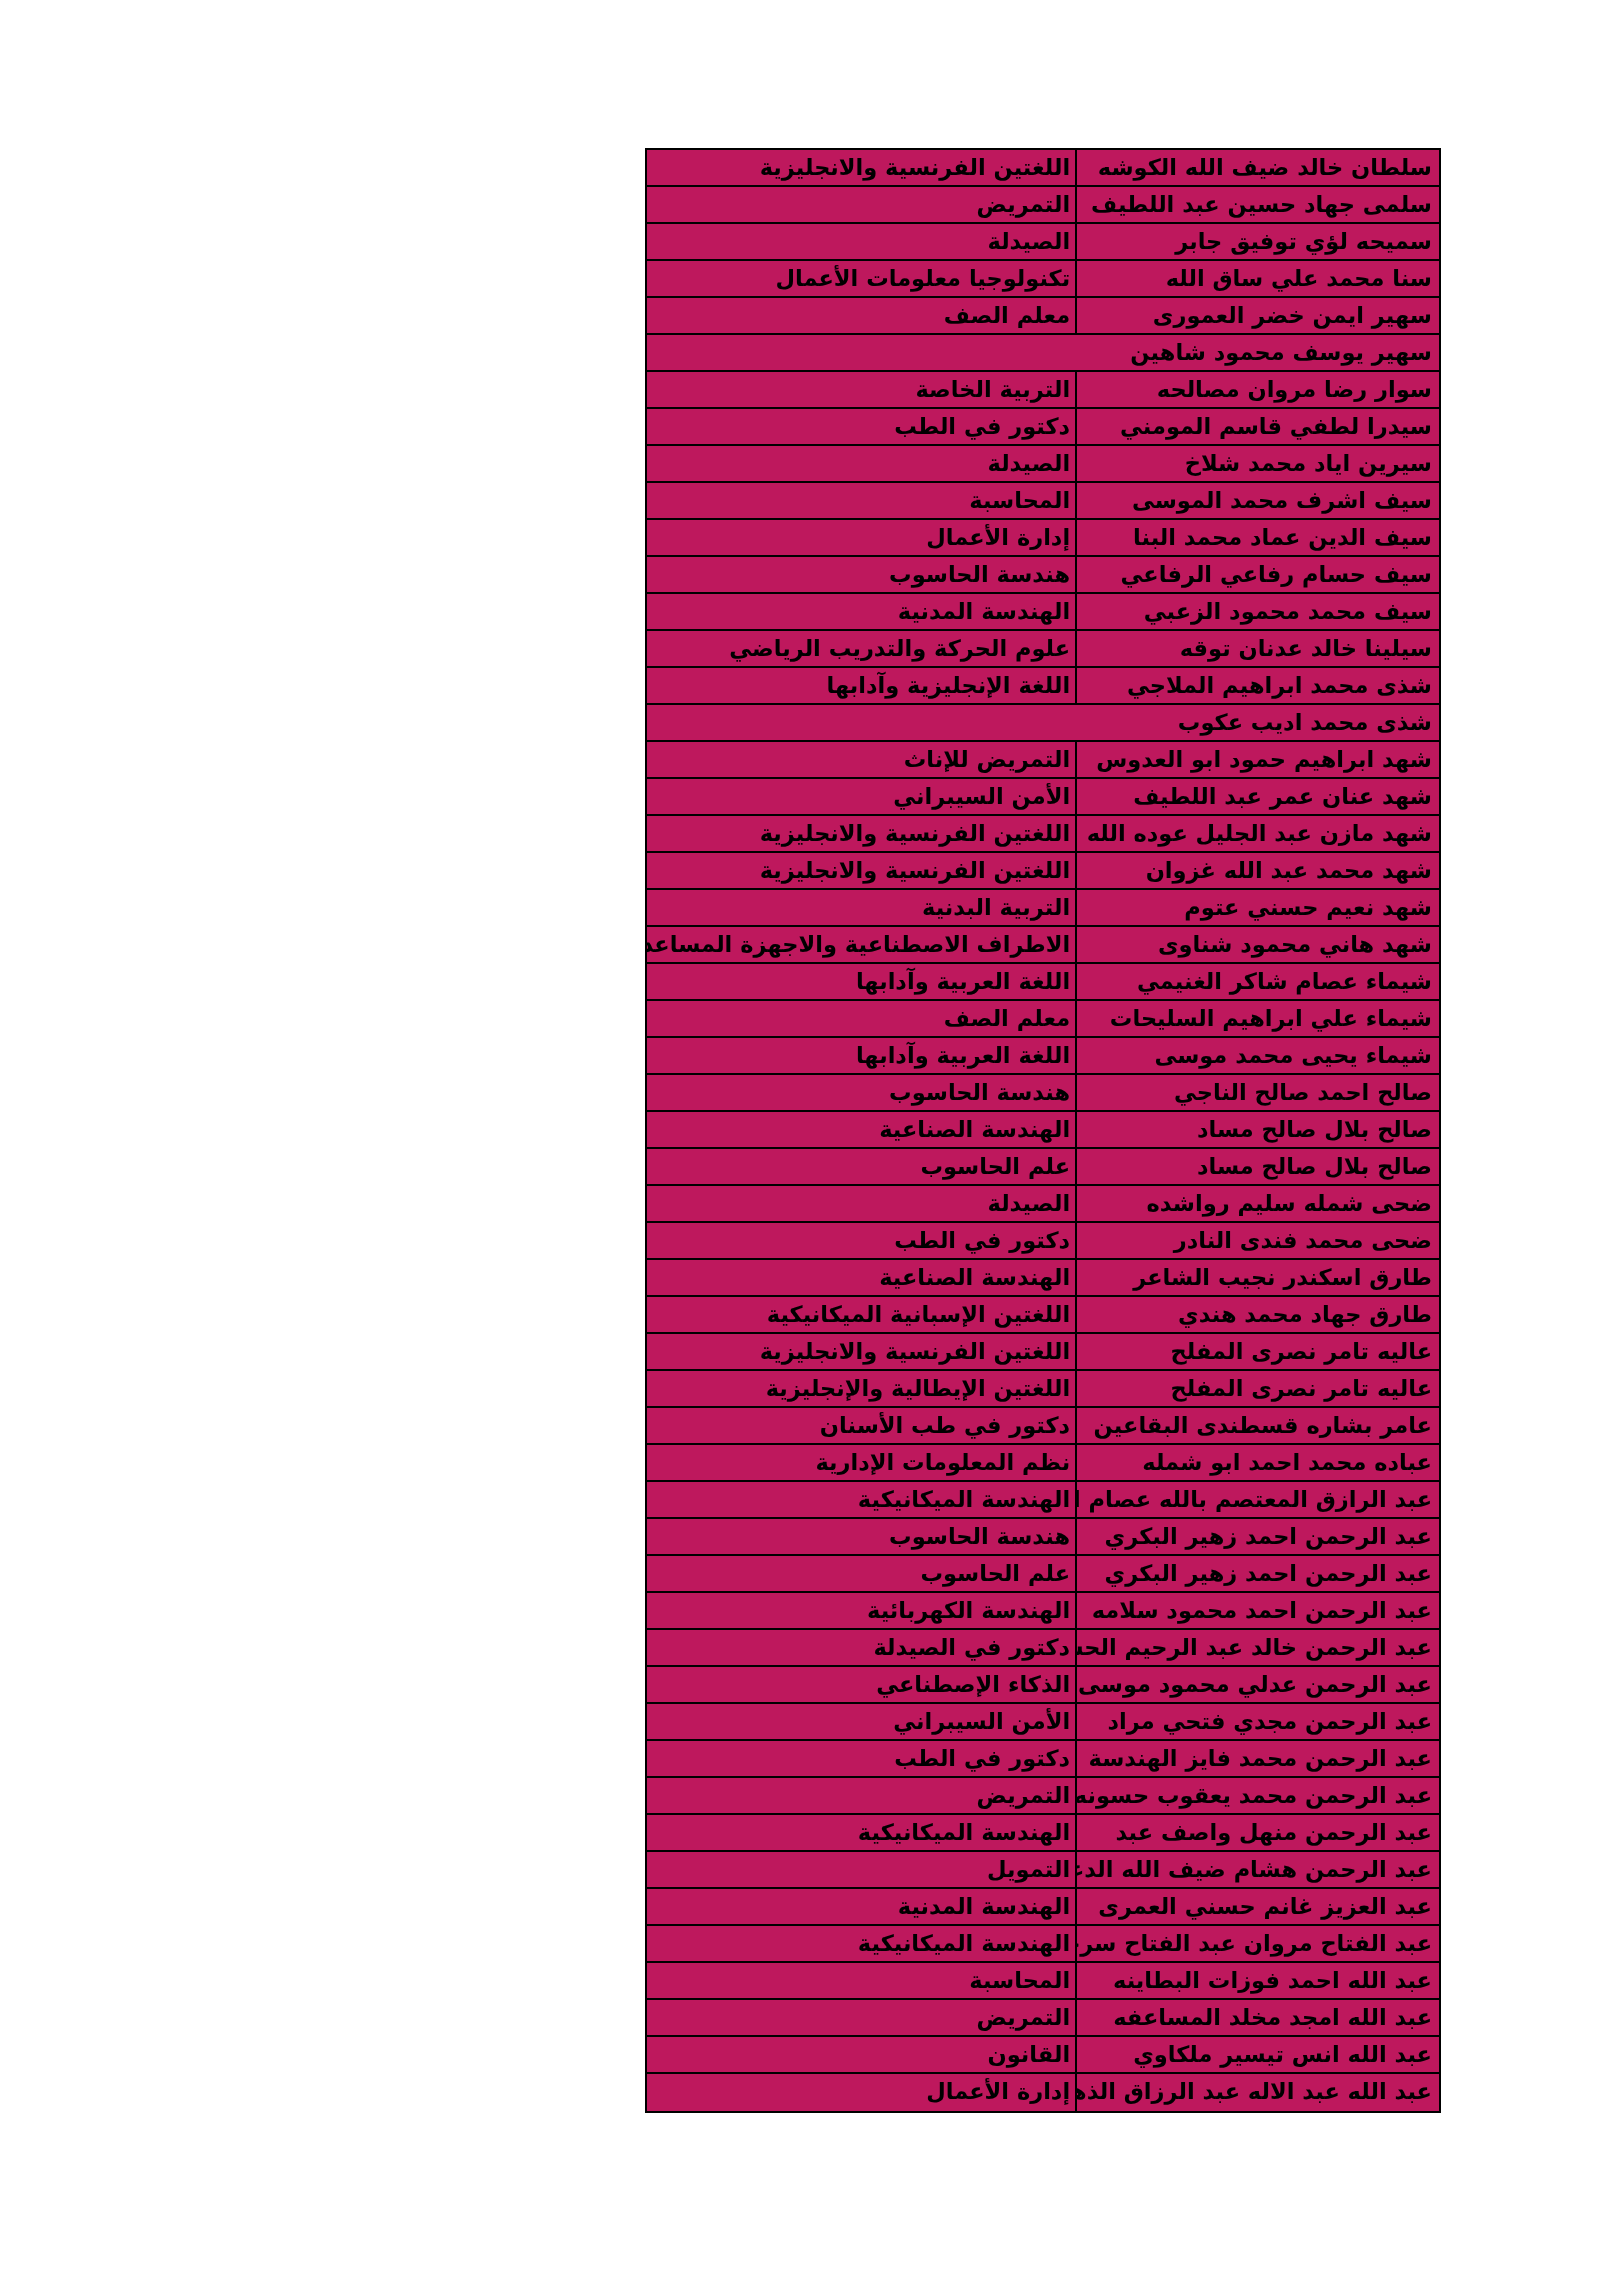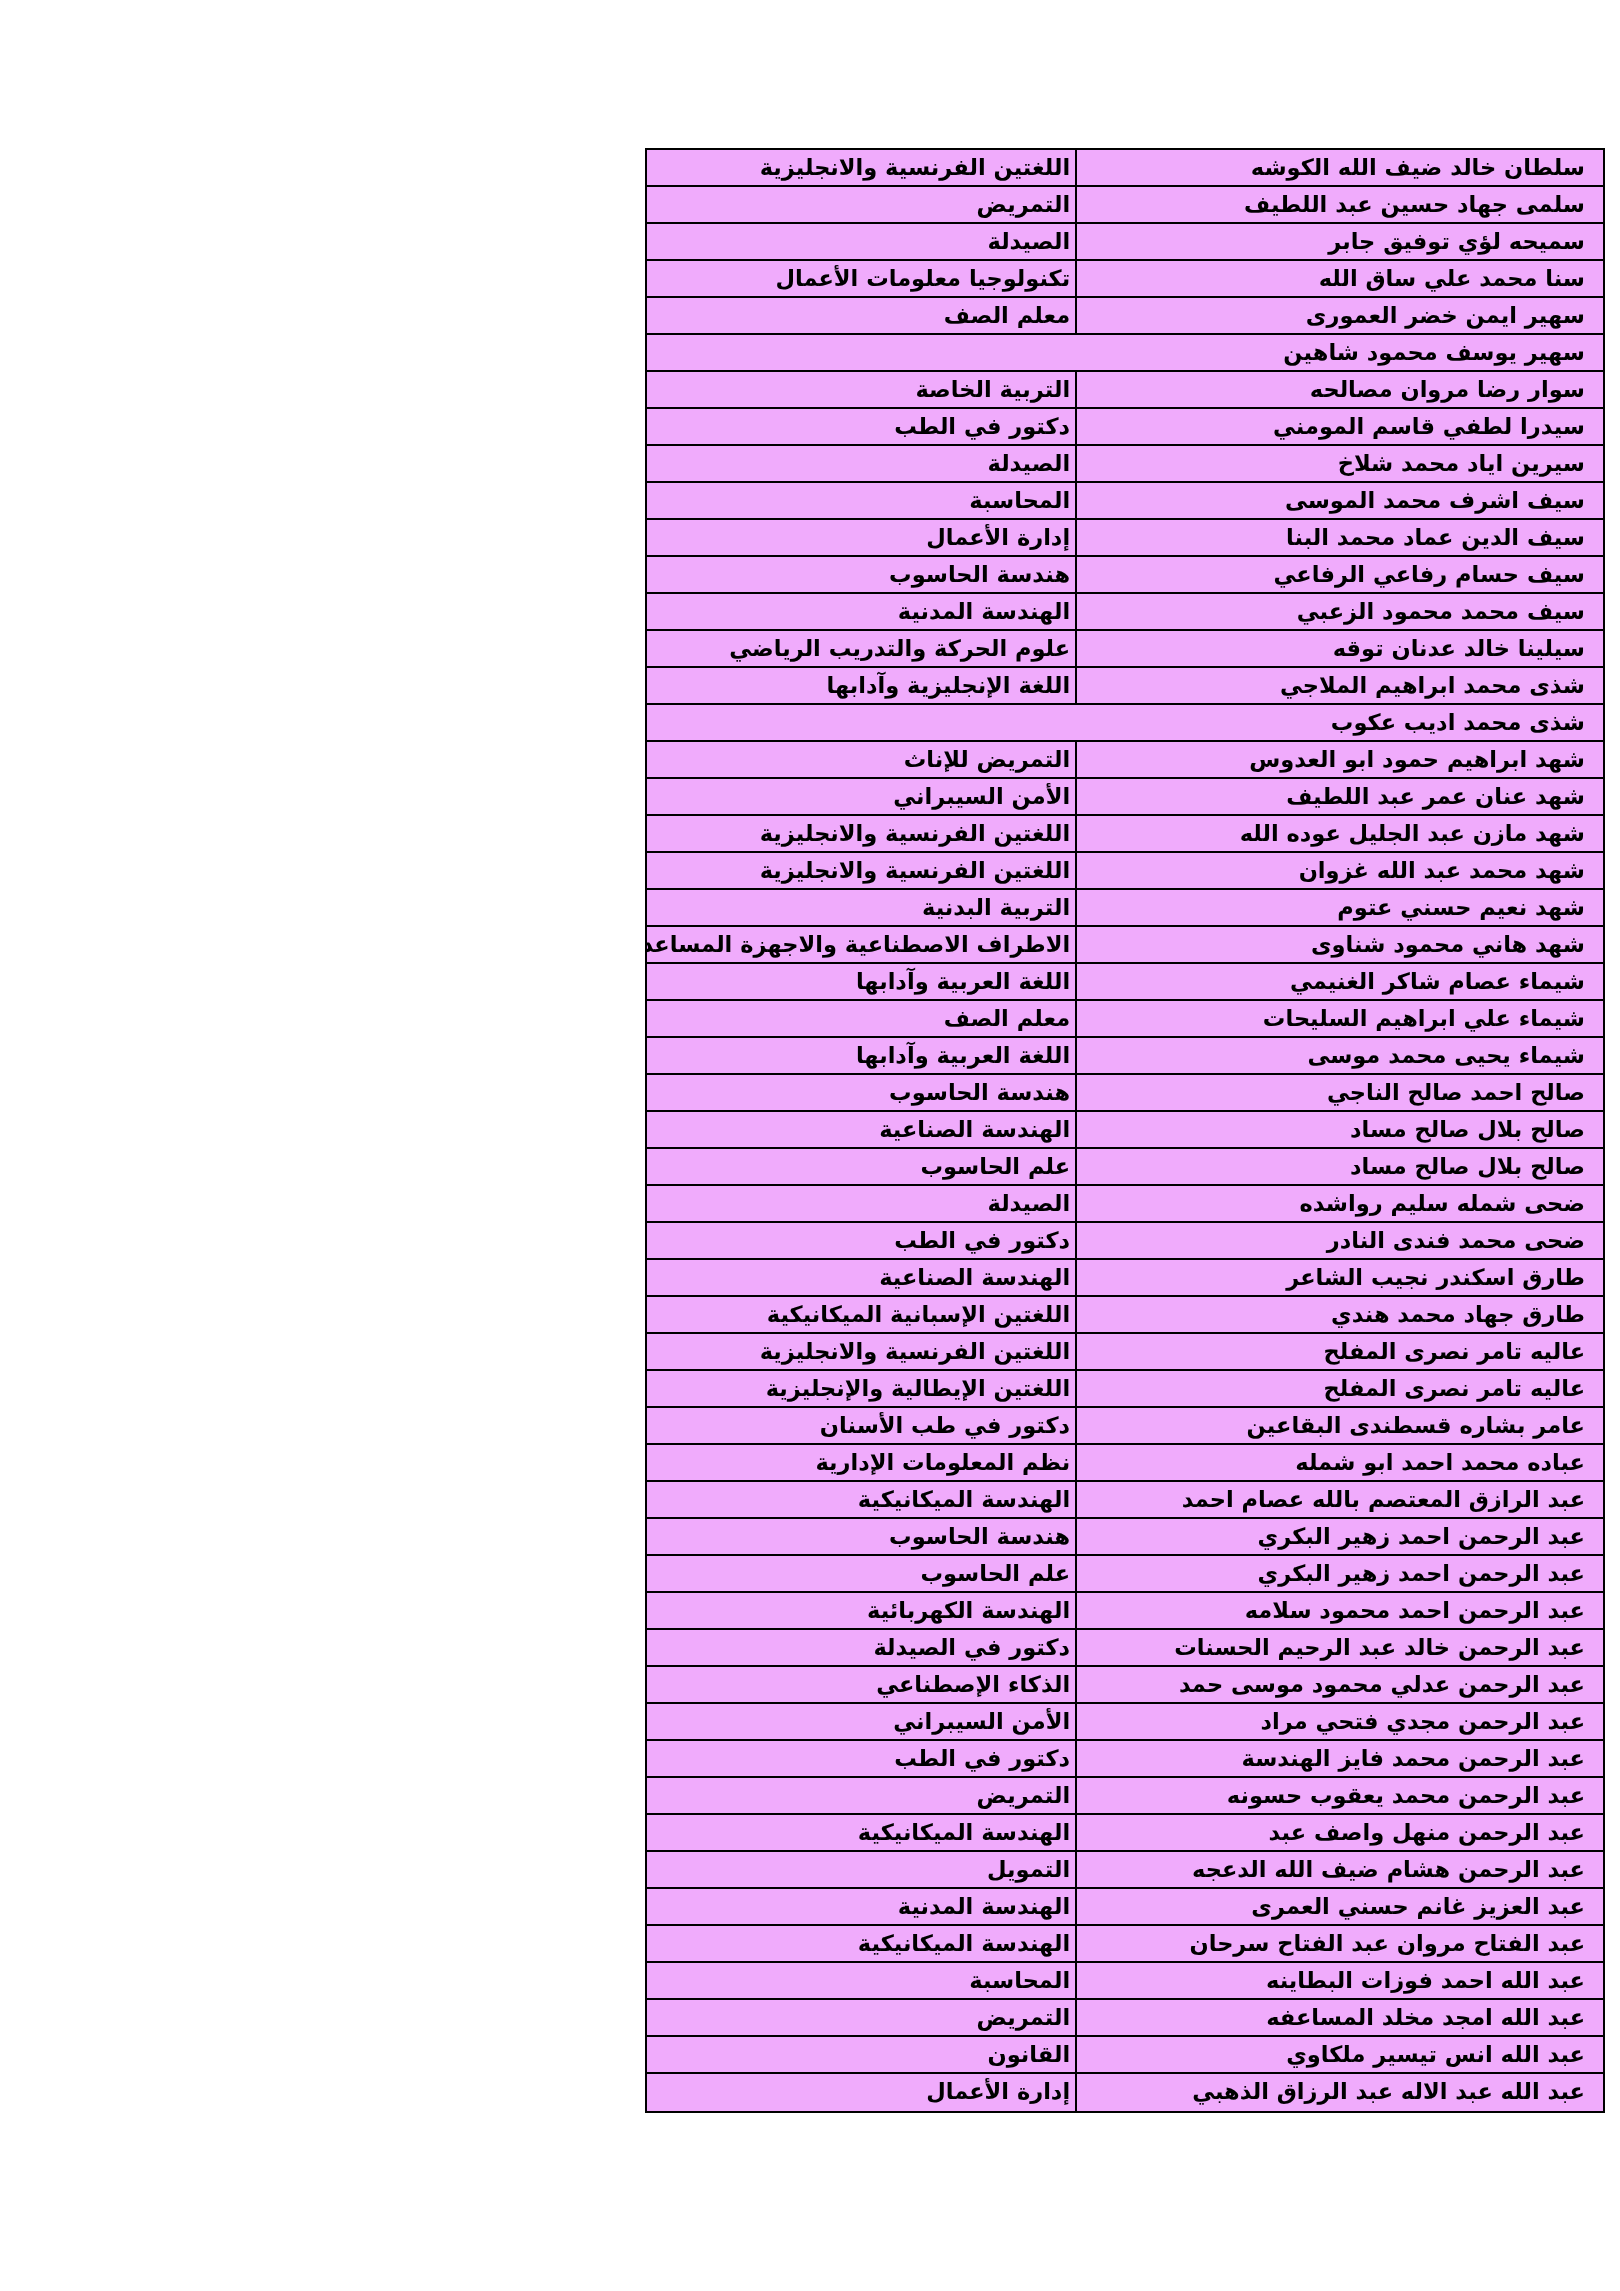--- a/index.html
+++ b/index.html
@@ -11,24 +11,24 @@
     height: 2292px;
     background: #ffffff;
     position: relative;
     font-family: "DejaVu Sans", sans-serif;
     overflow: hidden;
   }
   .grad-table {
     position: absolute;
     left: 645px;
     top: 148px;
-    width: 960px;
+    width: 796px;
     border: 2px solid #000000;
     box-sizing: border-box;
-    background: #f0abfc;
+    background: #be185d;
   }
   .trow {
     display: flex;
     flex-direction: row;
     height: 37px;
     border-bottom: 2px solid #000000;
     box-sizing: border-box;
   }
   .trow:last-child {
     border-bottom: none;
@@ -45,21 +45,21 @@
     white-space: nowrap;
     overflow: hidden;
   }
   .major-cell {
     width: 430px;
     border-right: 2px solid #000000; 
     padding: 0 4.9px 0 2px;
   }
   .name-cell {
     flex: 1;
-    padding: 0 18px 0 2px;
+    padding: 0 7px 0 2px;
   }
 </style>
 </head>
 <body>
 
 <div class="page">
   <div class="grad-table" id="grad-table">
       <div class="trow">
         <div class="cell major-cell">اللغتين الفرنسية والانجليزية</div>
         <div class="cell name-cell">سلطان خالد ضيف  الله الكوشه</div>

